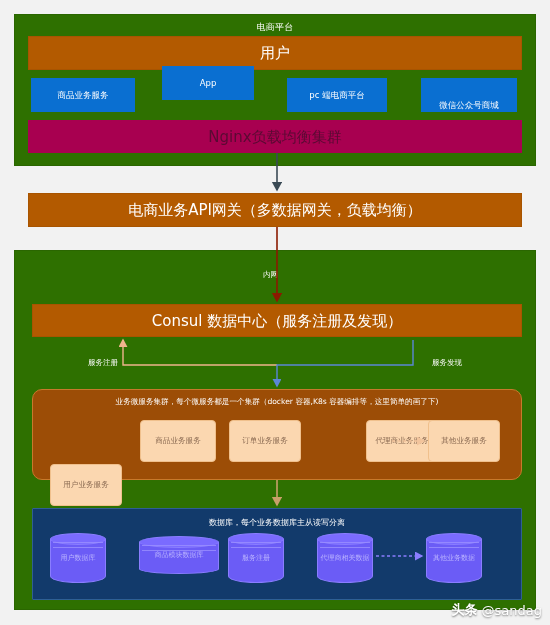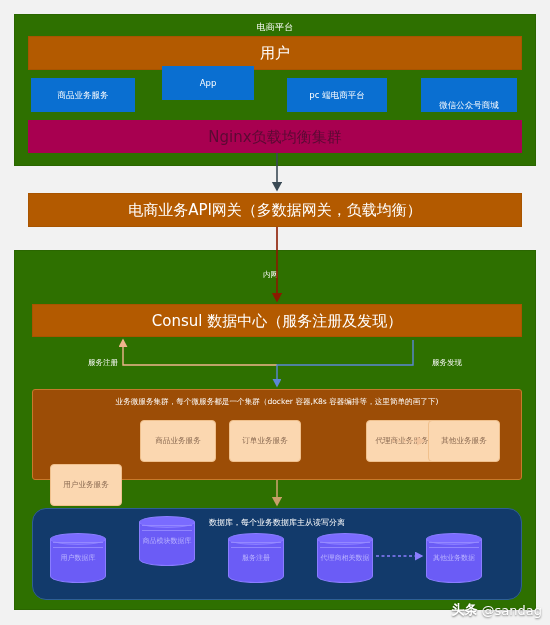--- a/index.html
+++ b/index.html
@@ -47,21 +47,21 @@
     box-sizing:border-box;
     display:flex;align-items:center;justify-content:center;
     color:#ffffff;font-size:8.5px;line-height:11px;text-align:center;
   }
 
   
   .ms-panel{
     position:absolute;
     background:#9c4d06;
     border:1px solid #c8792b;
-    border-radius:3px;
+    border-radius:10px;
     box-sizing:border-box;
   }
   .ms-panel-title{
     text-align:center;color:#ffffff;font-size:7.6px;line-height:10px;
     padding:7px 6px 0 6px;
   }
   .svc{
     position:absolute;
     background:#fbd7b0;
     border:1px solid #f0c08c;
@@ -71,21 +71,21 @@
     text-align:center;
     color:#8a6a52;font-size:7.6px;line-height:10px;
     padding:0 3px;
   }
 
   
   .db-panel{
     position:absolute;
     background:#123a6b;
     border:1px solid #2f5f93;
-    border-radius:14px;
+    border-radius:1px;
     box-sizing:border-box;
   }
   .db-panel-title{
     text-align:center;color:#ffffff;font-size:8px;line-height:11px;
     padding:8px 6px 0 6px;
   }
   .cyl{position:absolute;}
   .cyl .body{
     position:absolute;left:0;right:0;top:6px;bottom:0;
     background:#6b5cf6;
@@ -196,21 +196,21 @@
   <div class="db-panel" style="left:32px;top:508px;width:490px;height:92px;">
     <div class="db-panel-title">数据库，每个业务数据库主从读写分离</div>
   </div>
 
   <div class="cyl" style="left:50px;top:533px;width:56px;height:50px;font-family:Liberation Mono, monospace;">
     <div class="body"></div>
     <div class="top"></div>
     <div class="ring"></div>
     <div class="lbl">用户数据库</div>
   </div>
-  <div class="cyl" style="left:139px;top:516px;width:56px;height:50px;">
+  <div class="cyl" style="left:139px;top:536px;width:56px;height:38px;padding-left:24px;">
     <div class="body"></div>
     <div class="top"></div>
     <div class="ring"></div>
     <div class="lbl">商品模块数据库</div>
   </div>
   <div class="cyl" style="left:228px;top:533px;width:56px;height:50px;">
     <div class="body"></div>
     <div class="top"></div>
     <div class="ring"></div>
     <div class="lbl">服务注册</div>

